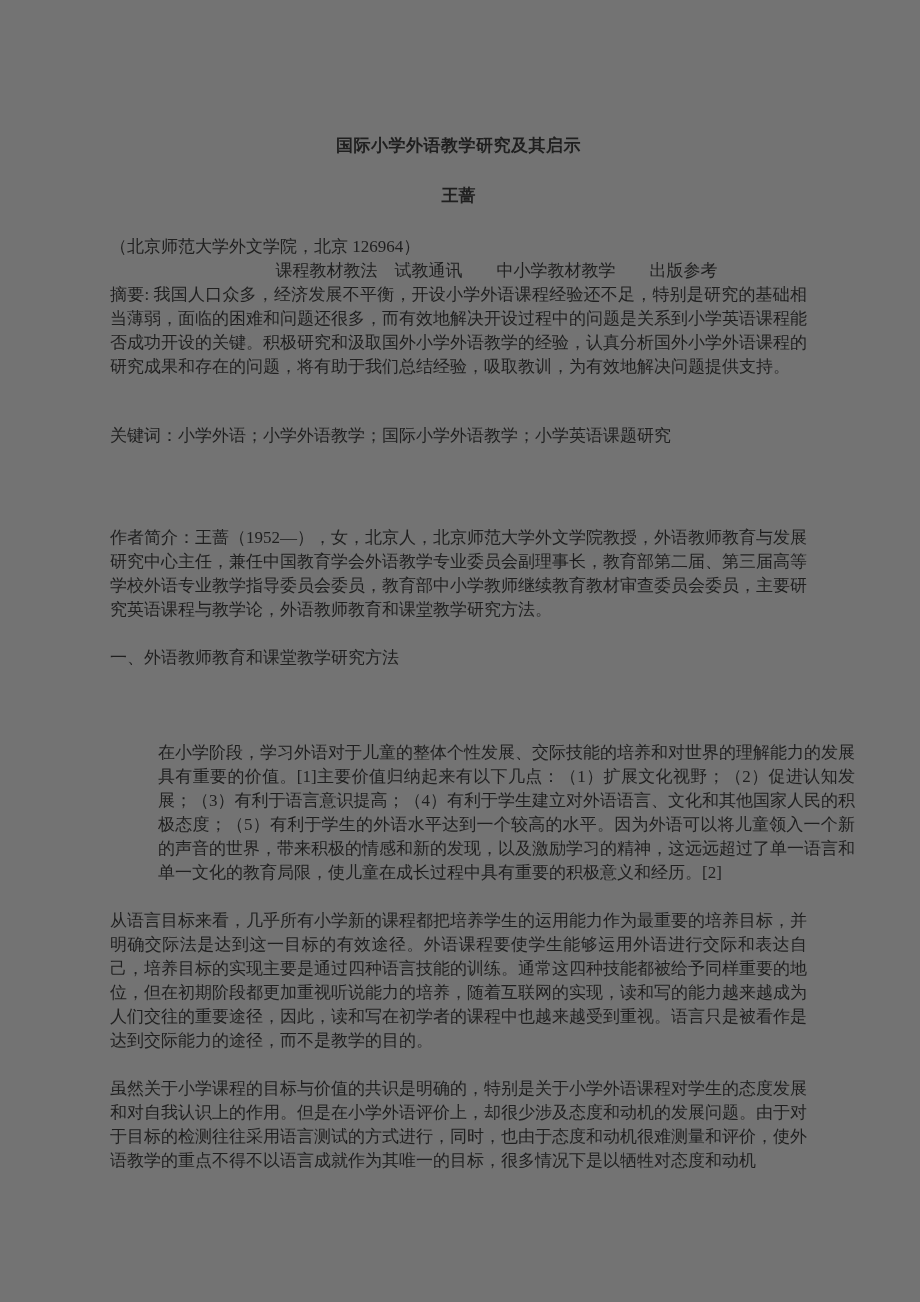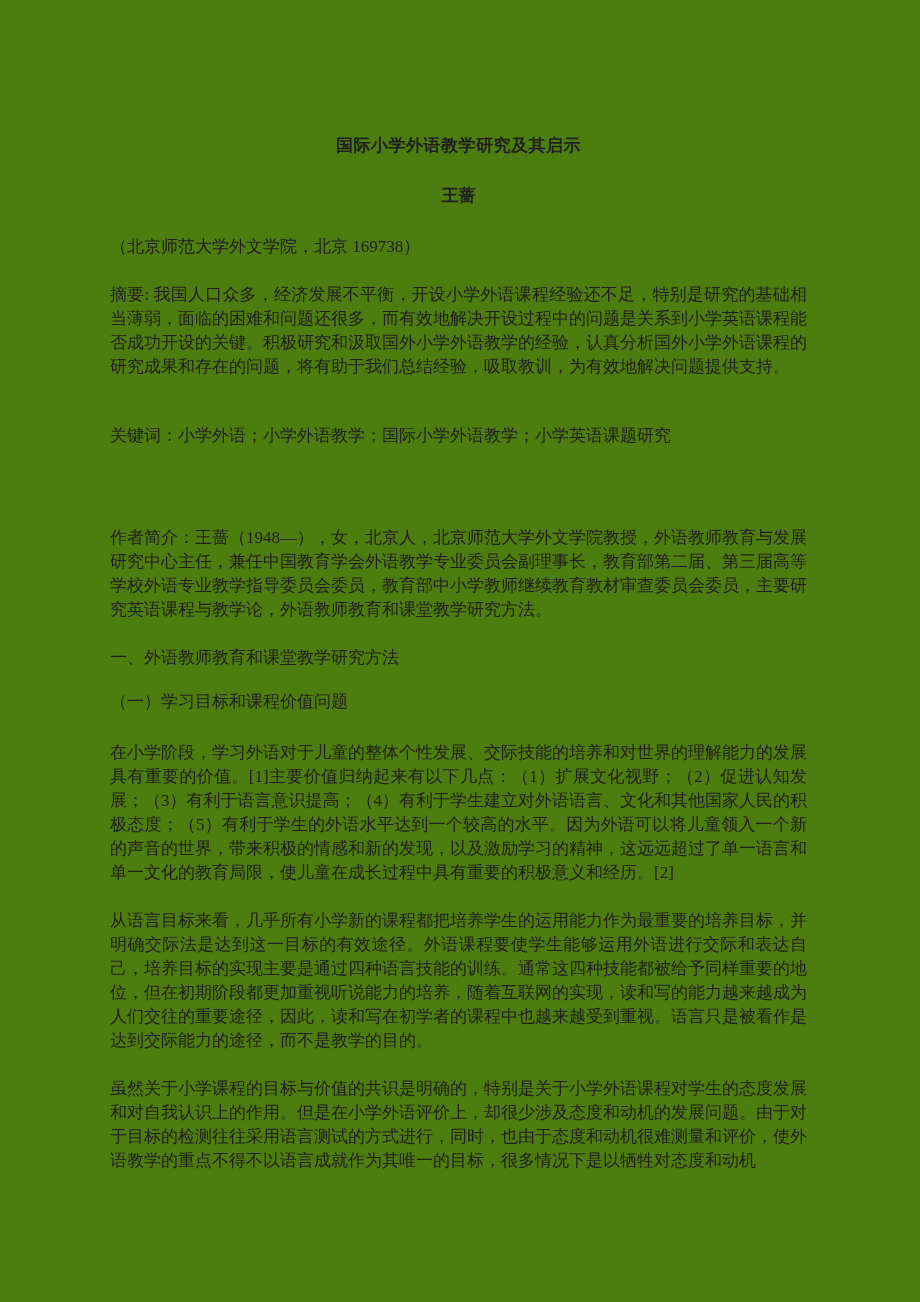--- a/index.html
+++ b/index.html
@@ -1,21 +1,21 @@
 <!DOCTYPE html>
 <html><head>
 <meta charset="utf-8">
 <style>
   * { margin: 0; padding: 0; box-sizing: border-box; }
   html, body { background: #ffffff; }
   .page {
     position: relative;
     width: 920px;
     height: 1302px;
-    background: #4d7c0f;
+    background: #737373;
     overflow: hidden;
     font-family: "Liberation Serif", "DejaVu Serif", serif;
     color: #1f1f1f;
     font-size: 17px;
     line-height: 24px;
   }
   .block {
     position: absolute;
     left: 110px;
     width: 697px;
@@ -24,51 +24,51 @@
   .justified { text-align: justify; word-break: normal; }
   .title-block { top: 134px; font-weight: bold; letter-spacing: 0.5px; }
   .author-block { top: 184px; font-weight: bold; }
   .affiliation-block { top: 235px; }
   .journal-block { top: 259px; text-align: center; padding-left: 76px; white-space: pre; }
   .abstract-block { top: 283px; }
   .keywords-block { top: 424px; }
   .bio-block { top: 526px; }
   .heading1-block { top: 646px; }
   .heading2-block { top: 690px; }
-  .para1-block { top: 741px; }
+  .para1-block { top: 741px; margin-left: 48px; }
   .para2-block { top: 909px; }
   .para3-block { top: 1077px; }
 </style>
 </head>
 <body>
 
 <div class="page">
 
   <div class="block centered title-block">国际小学外语教学研究及其启示</div>
 
   <div class="block centered author-block">王蔷</div>
 
-  <div class="block affiliation-block">（北京师范大学外文学院，北京 169738）</div>
+  <div class="block affiliation-block">（北京师范大学外文学院，北京 126964）</div>
 
+  <div class="block journal-block">课程教材教法　试教通讯　　中小学教材教学　　出版参考</div>
 
   <div class="block keywords-block">
     <span>关键词：</span><span>小学外语；小学外语教学；国际小学外语教学；小学英语课题研究</span>
   </div>
 
   <div class="block justified abstract-block">
     <span>摘要: </span><span>我国人口众多，经济发展不平衡，开设小学外语课程经验还不足，特别是研究的基础相当薄弱，面临的困难和问题还很多，而有效地解决开设过程中的问题是关系到小学英语课程能否成功开设的关键。积极研究和汲取国外小学外语教学的经验，认真分析国外小学外语课程的研究成果和存在的问题，将有助于我们总结经验，吸取教训，为有效地解决问题提供支持。</span>
   </div>
 
   <div class="block justified bio-block">
-    <span>作者简介：</span><span>王蔷（1948—），女，北京人，北京师范大学外文学院教授，外语教师教育与发展研究中心主任，兼任中国教育学会外语教学专业委员会副理事长，教育部第二届、第三届高等学校外语专业教学指导委员会委员，教育部中小学教师继续教育教材审查委员会委员，主要研究英语课程与教学论，外语教师教育和课堂教学研究方法。</span>
+    <span>作者简介：</span><span>王蔷（1952—），女，北京人，北京师范大学外文学院教授，外语教师教育与发展研究中心主任，兼任中国教育学会外语教学专业委员会副理事长，教育部第二届、第三届高等学校外语专业教学指导委员会委员，教育部中小学教师继续教育教材审查委员会委员，主要研究英语课程与教学论，外语教师教育和课堂教学研究方法。</span>
   </div>
 
   <div class="block heading1-block">一、外语教师教育和课堂教学研究方法</div>
 
-  <div class="block heading2-block">（一）学习目标和课程价值问题</div>
 
   <div class="block justified para1-block">在小学阶段，学习外语对于儿童的整体个性发展、交际技能的培养和对世界的理解能力的发展具有重要的价值。[1]主要价值归纳起来有以下几点：（1）扩展文化视野；（2）促进认知发展；（3）有利于语言意识提高；（4）有利于学生建立对外语语言、文化和其他国家人民的积极态度；（5）有利于学生的外语水平达到一个较高的水平。因为外语可以将儿童领入一个新的声音的世界，带来积极的情感和新的发现，以及激励学习的精神，这远远超过了单一语言和单一文化的教育局限，使儿童在成长过程中具有重要的积极意义和经历。[2]</div>
 
   <div class="block justified para3-block">虽然关于小学课程的目标与价值的共识是明确的，特别是关于小学外语课程对学生的态度发展和对自我认识上的作用。但是在小学外语评价上，却很少涉及态度和动机的发展问题。由于对于目标的检测往往采用语言测试的方式进行，同时，也由于态度和动机很难测量和评价，使外语教学的重点不得不以语言成就作为其唯一的目标，很多情况下是以牺牲对态度和动机</div>
 
   <div class="block justified para2-block">从语言目标来看，几乎所有小学新的课程都把培养学生的运用能力作为最重要的培养目标，并明确交际法是达到这一目标的有效途径。外语课程要使学生能够运用外语进行交际和表达自己，培养目标的实现主要是通过四种语言技能的训练。通常这四种技能都被给予同样重要的地位，但在初期阶段都更加重视听说能力的培养，随着互联网的实现，读和写的能力越来越成为人们交往的重要途径，因此，读和写在初学者的课程中也越来越受到重视。语言只是被看作是达到交际能力的途径，而不是教学的目的。</div>
 
 </div>
 
 </body></html>

